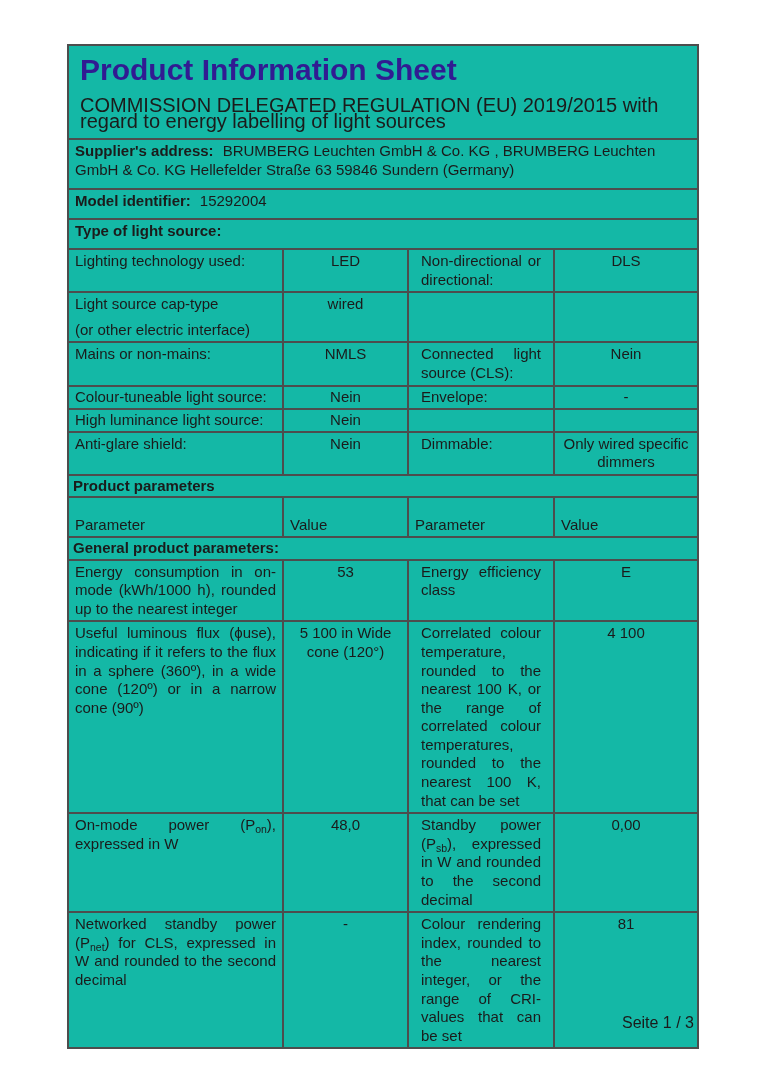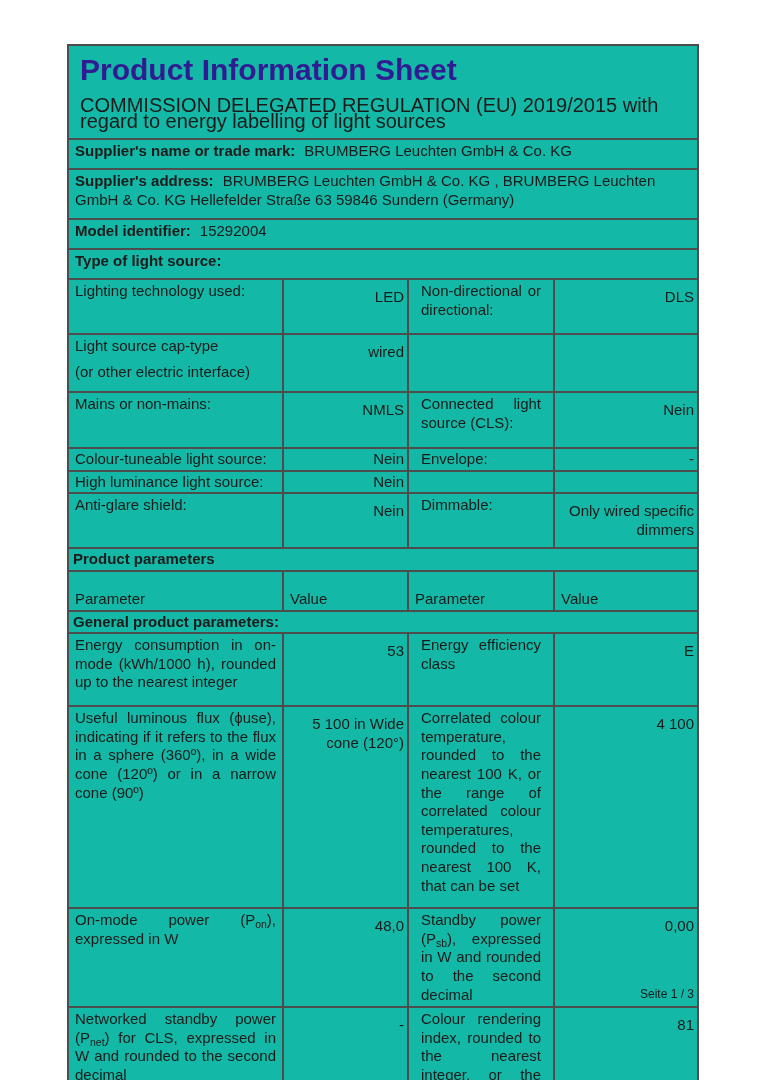--- a/index.html
+++ b/index.html
@@ -21,39 +21,39 @@
   td.title-cell{padding:6px 11px 9px 11px;}
   h1.doc-title{
     margin:0 0 9px 0;font-size:30px;line-height:36px;font-weight:bold;
     color:#311b92;letter-spacing:0px;
   }
   .subtitle{font-size:20px;line-height:16px;font-weight:normal;}
   .blabel{font-weight:bold;}
   .lv-value{margin-left:9px;}
   td.param{text-align:justify;}
   td.param-r{text-align:justify;padding:2px 12px;border-radius:16px;}
-  td.val{text-align:right;padding:8px 3px;}
+  td.val{text-align:center;padding:2px 3px;}
   tr.sec td{text-align:left;font-weight:bold;height:17px;padding:1px 4px;}
   tr.lvrow td{height:24px;}
   tr.addr td{height:44px;}
   tr.tr1 td{height:37px;}
   tr.tr2 td{height:40px;}
   tr.tr3 td{height:38px;}
   tr.tr4 td,tr.tr5 td{height:17px;padding-top:1px;padding-bottom:1px;}
   tr.tr6 td{height:37px;}
   tr.colhead td{height:18px;padding-top:18px;padding-bottom:1px;}
   tr.energy td{height:55px;}
   tr.flux td{height:184px;}
   tr.onmode td{height:73px;}
   tr.networked td{height:106px;}
   .gap-line{margin-top:7px;}
   .subscript{font-size:10.5px;vertical-align:-3px;line-height:0;}
   .page-footer{
-    position:absolute;top:987px;right:70px;
-    font-size:12px;color:#1b1b1b;
+    position:absolute;top:1014px;right:70px;
+    font-size:16px;color:#1b1b1b;
   }
 </style>
 </head>
 <body>
 
 <table class="doc">
   <colgroup>
     <col style="width:215px">
       <col style="width:125px">
       <col style="width:146px">
@@ -61,25 +61,20 @@
   </colgroup>
 
   <tbody>
       <tr>
     <td colspan="4" class="title-cell">
       <h1 class="doc-title">Product Information Sheet</h1>
       <div class="subtitle">COMMISSION DELEGATED REGULATION (EU) 2019/2015 with regard to energy labelling of light sources</div>
     </td>
   </tr>
 
-  <tr class="lvrow">
-    <td colspan="4">
-      <span class="blabel">Supplier's name or trade mark:</span><span class="lv-value">BRUMBERG Leuchten GmbH &amp; Co. KG</span>
-    </td>
-  </tr>
 
   <tr class="addr">
     <td colspan="4">
       <span class="blabel">Supplier's address:</span><span class="lv-value">BRUMBERG Leuchten GmbH &amp; Co. KG , BRUMBERG Leuchten GmbH &amp; Co. KG Hellefelder Straße 63 59846 Sundern (Germany)</span>
     </td>
   </tr>
 
   <tr class="lvrow">
     <td colspan="4">
       <span class="blabel">Model identifier:</span><span class="lv-value">15292004</span>

